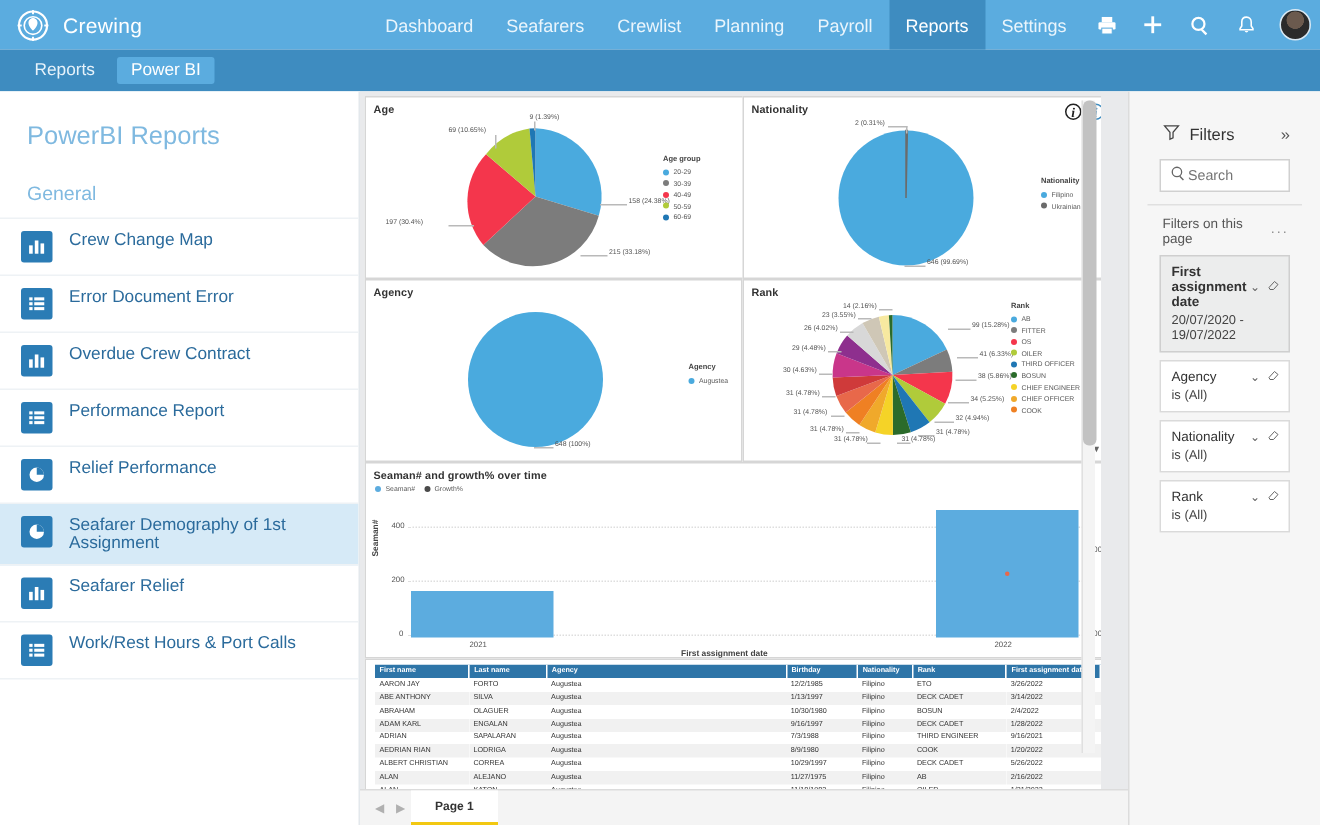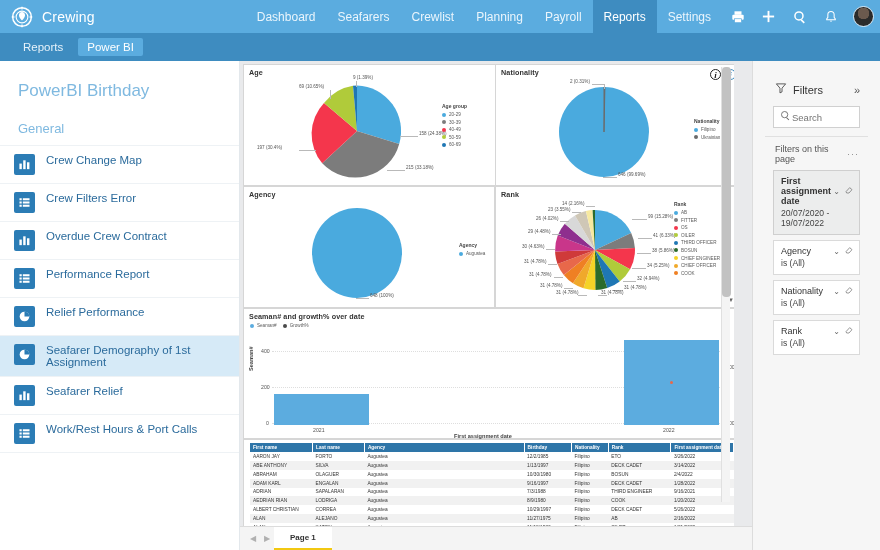--- a/index.html
+++ b/index.html
@@ -245,21 +245,21 @@
   </div>
 
   <div class="subbar">
     <div class="subbar-item">Reports</div>
     <div class="subbar-item active">Power BI</div>
   </div>
 
   <div class="body">
 
     <div class="sidebar">
-      <div class="sidebar-title">PowerBI Birthday</div>
+      <div class="sidebar-title">PowerBI Reports</div>
       <div class="sidebar-group">General</div>
 
       <div class="sidebar-item">
         <span class="sb-icon">
           <svg width="13" height="13" viewBox="0 0 14 14">
               <rect x="1.5" y="6" width="2.6" height="6" fill="#fff"></rect>
               <rect x="5.6" y="2.5" width="2.6" height="9.5" fill="#fff"></rect>
               <rect x="9.7" y="4.6" width="2.6" height="7.4" fill="#fff"></rect>
             </svg>
         </span>
@@ -270,21 +270,21 @@
         <span class="sb-icon">
           <svg width="13" height="13" viewBox="0 0 14 14">
               <rect x="1.6" y="2.4" width="2.4" height="2.2" fill="#fff"></rect>
               <rect x="5.2" y="2.4" width="7.2" height="2.2" fill="#fff"></rect>
               <rect x="1.6" y="5.9" width="2.4" height="2.2" fill="#fff"></rect>
               <rect x="5.2" y="5.9" width="7.2" height="2.2" fill="#fff"></rect>
               <rect x="1.6" y="9.4" width="2.4" height="2.2" fill="#fff"></rect>
               <rect x="5.2" y="9.4" width="7.2" height="2.2" fill="#fff"></rect>
             </svg>
         </span>
-        <span class="sb-label">Crew Filters Error</span>
+        <span class="sb-label">Error Document Error</span>
       </div>
 
       <div class="sidebar-item">
         <span class="sb-icon">
           <svg width="13" height="13" viewBox="0 0 14 14">
               <rect x="1.5" y="6" width="2.6" height="6" fill="#fff"></rect>
               <rect x="5.6" y="2.5" width="2.6" height="9.5" fill="#fff"></rect>
               <rect x="9.7" y="4.6" width="2.6" height="7.4" fill="#fff"></rect>
             </svg>
         </span>
@@ -554,21 +554,21 @@
             </div>
             <div class="legend-row">
               <span class="legend-dot" style="background:#ef8023"></span>
               <span class="legend-text">COOK</span>
             </div>
           </div>
           <div style="position:absolute; right:8px; bottom:4px; font-size:6px; color:#666;">▼</div>
         </div>
 
         <div class="tile" style="left:0px; top:244px; width:500px; height:131px;">
-          <div class="tile-title">Seaman# and growth% over date</div>
+          <div class="tile-title">Seaman# and growth% over time</div>
 
           <div class="mini-legend" style="left:6px; top:14px;">
             <span class="legend-row" style="margin:0">
               <span class="legend-dot" style="background:#5cacdf"></span>
               <span class="legend-text">Seaman#</span>
             </span>
             <span class="legend-row" style="margin:0">
               <span class="legend-dot" style="background:#4a4a4a"></span>
               <span class="legend-text">Growth%</span>
             </span>

